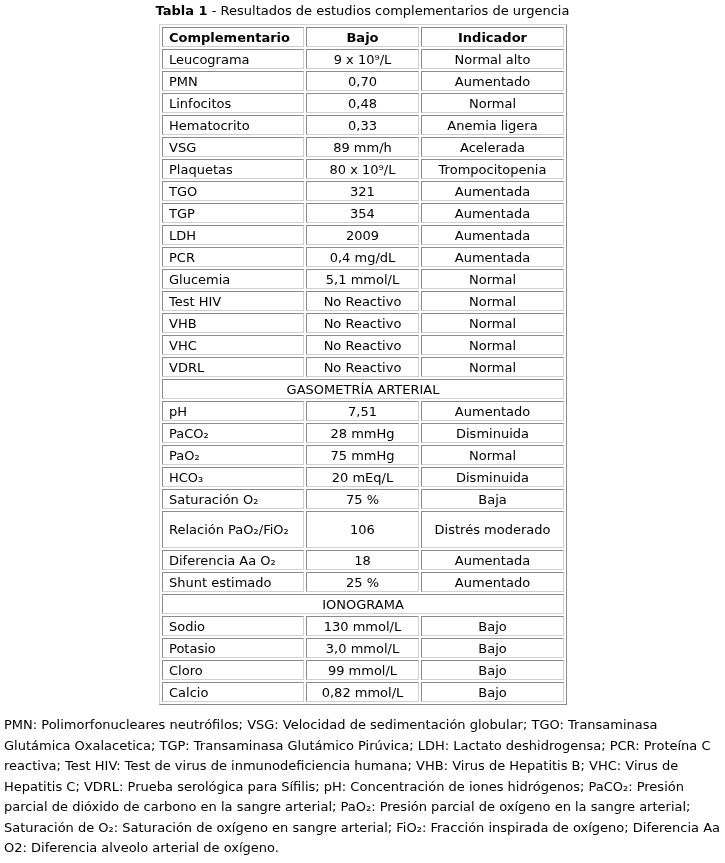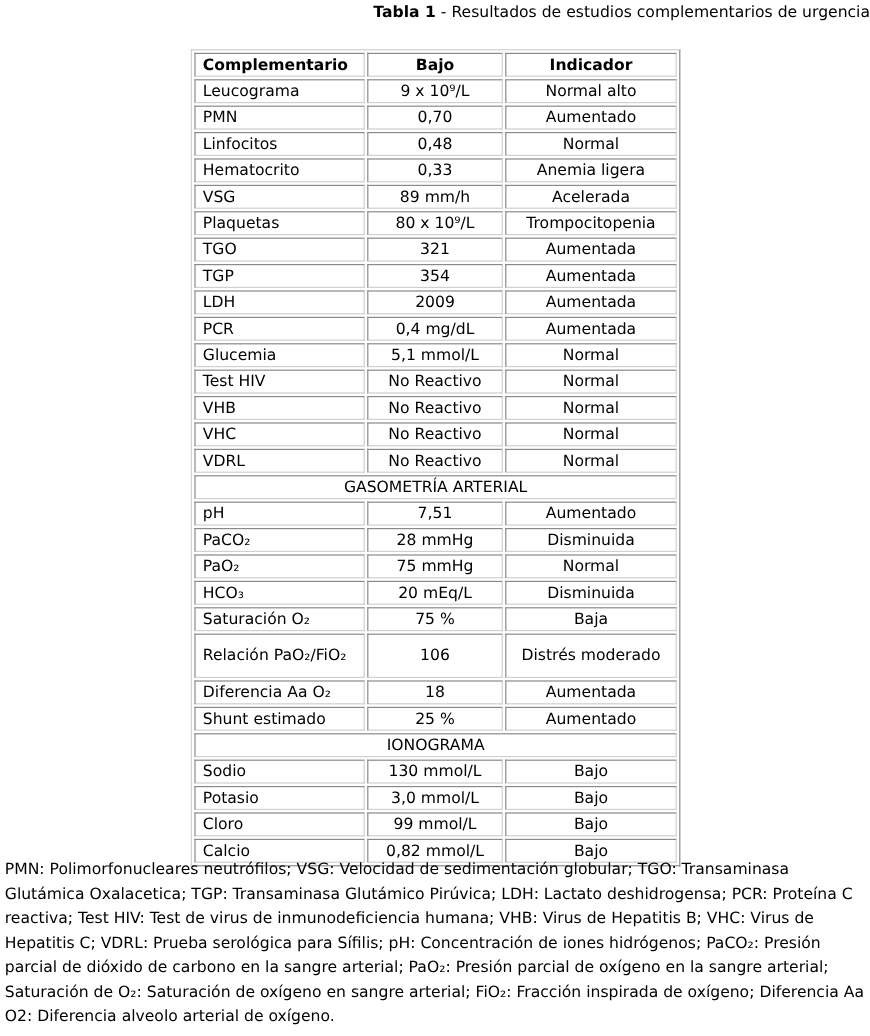--- a/index.html
+++ b/index.html
@@ -1,26 +1,26 @@
 <!DOCTYPE html>
 <html><head>
 <meta charset="utf-8">
 <style>
   html, body { margin: 0; padding: 0; background: #ffffff; }
   body {
     width: 725px; height: 863px; position: relative; overflow: hidden;
     font-family: "DejaVu Sans", sans-serif; color: #000;
   }
   .caption {
-    position: absolute; top: 3px; left: 0; width: 725px; text-align: right;
+    position: absolute; top: 3px; left: 0; width: 725px; text-align: center;
     font-size: 13px; line-height: 16px;
   }
   .caption b { font-weight: bold; }
   .tbl-wrap {
-    position: absolute; left: 159px; top: 41px;
+    position: absolute; left: 159px; top: 24px;
   }
   table.main {
     border-collapse: separate;
     border-spacing: 2px;
     border-top: 1px solid #d0d0d0; border-left: 1px solid #d0d0d0;
     border-right: 1px solid #8a8a8a; border-bottom: 1px solid #8a8a8a;
     font-size: 13px;
   }
   table.main td, table.main th {
     border-top: 1px solid #8a8a8a; border-left: 1px solid #8a8a8a;

